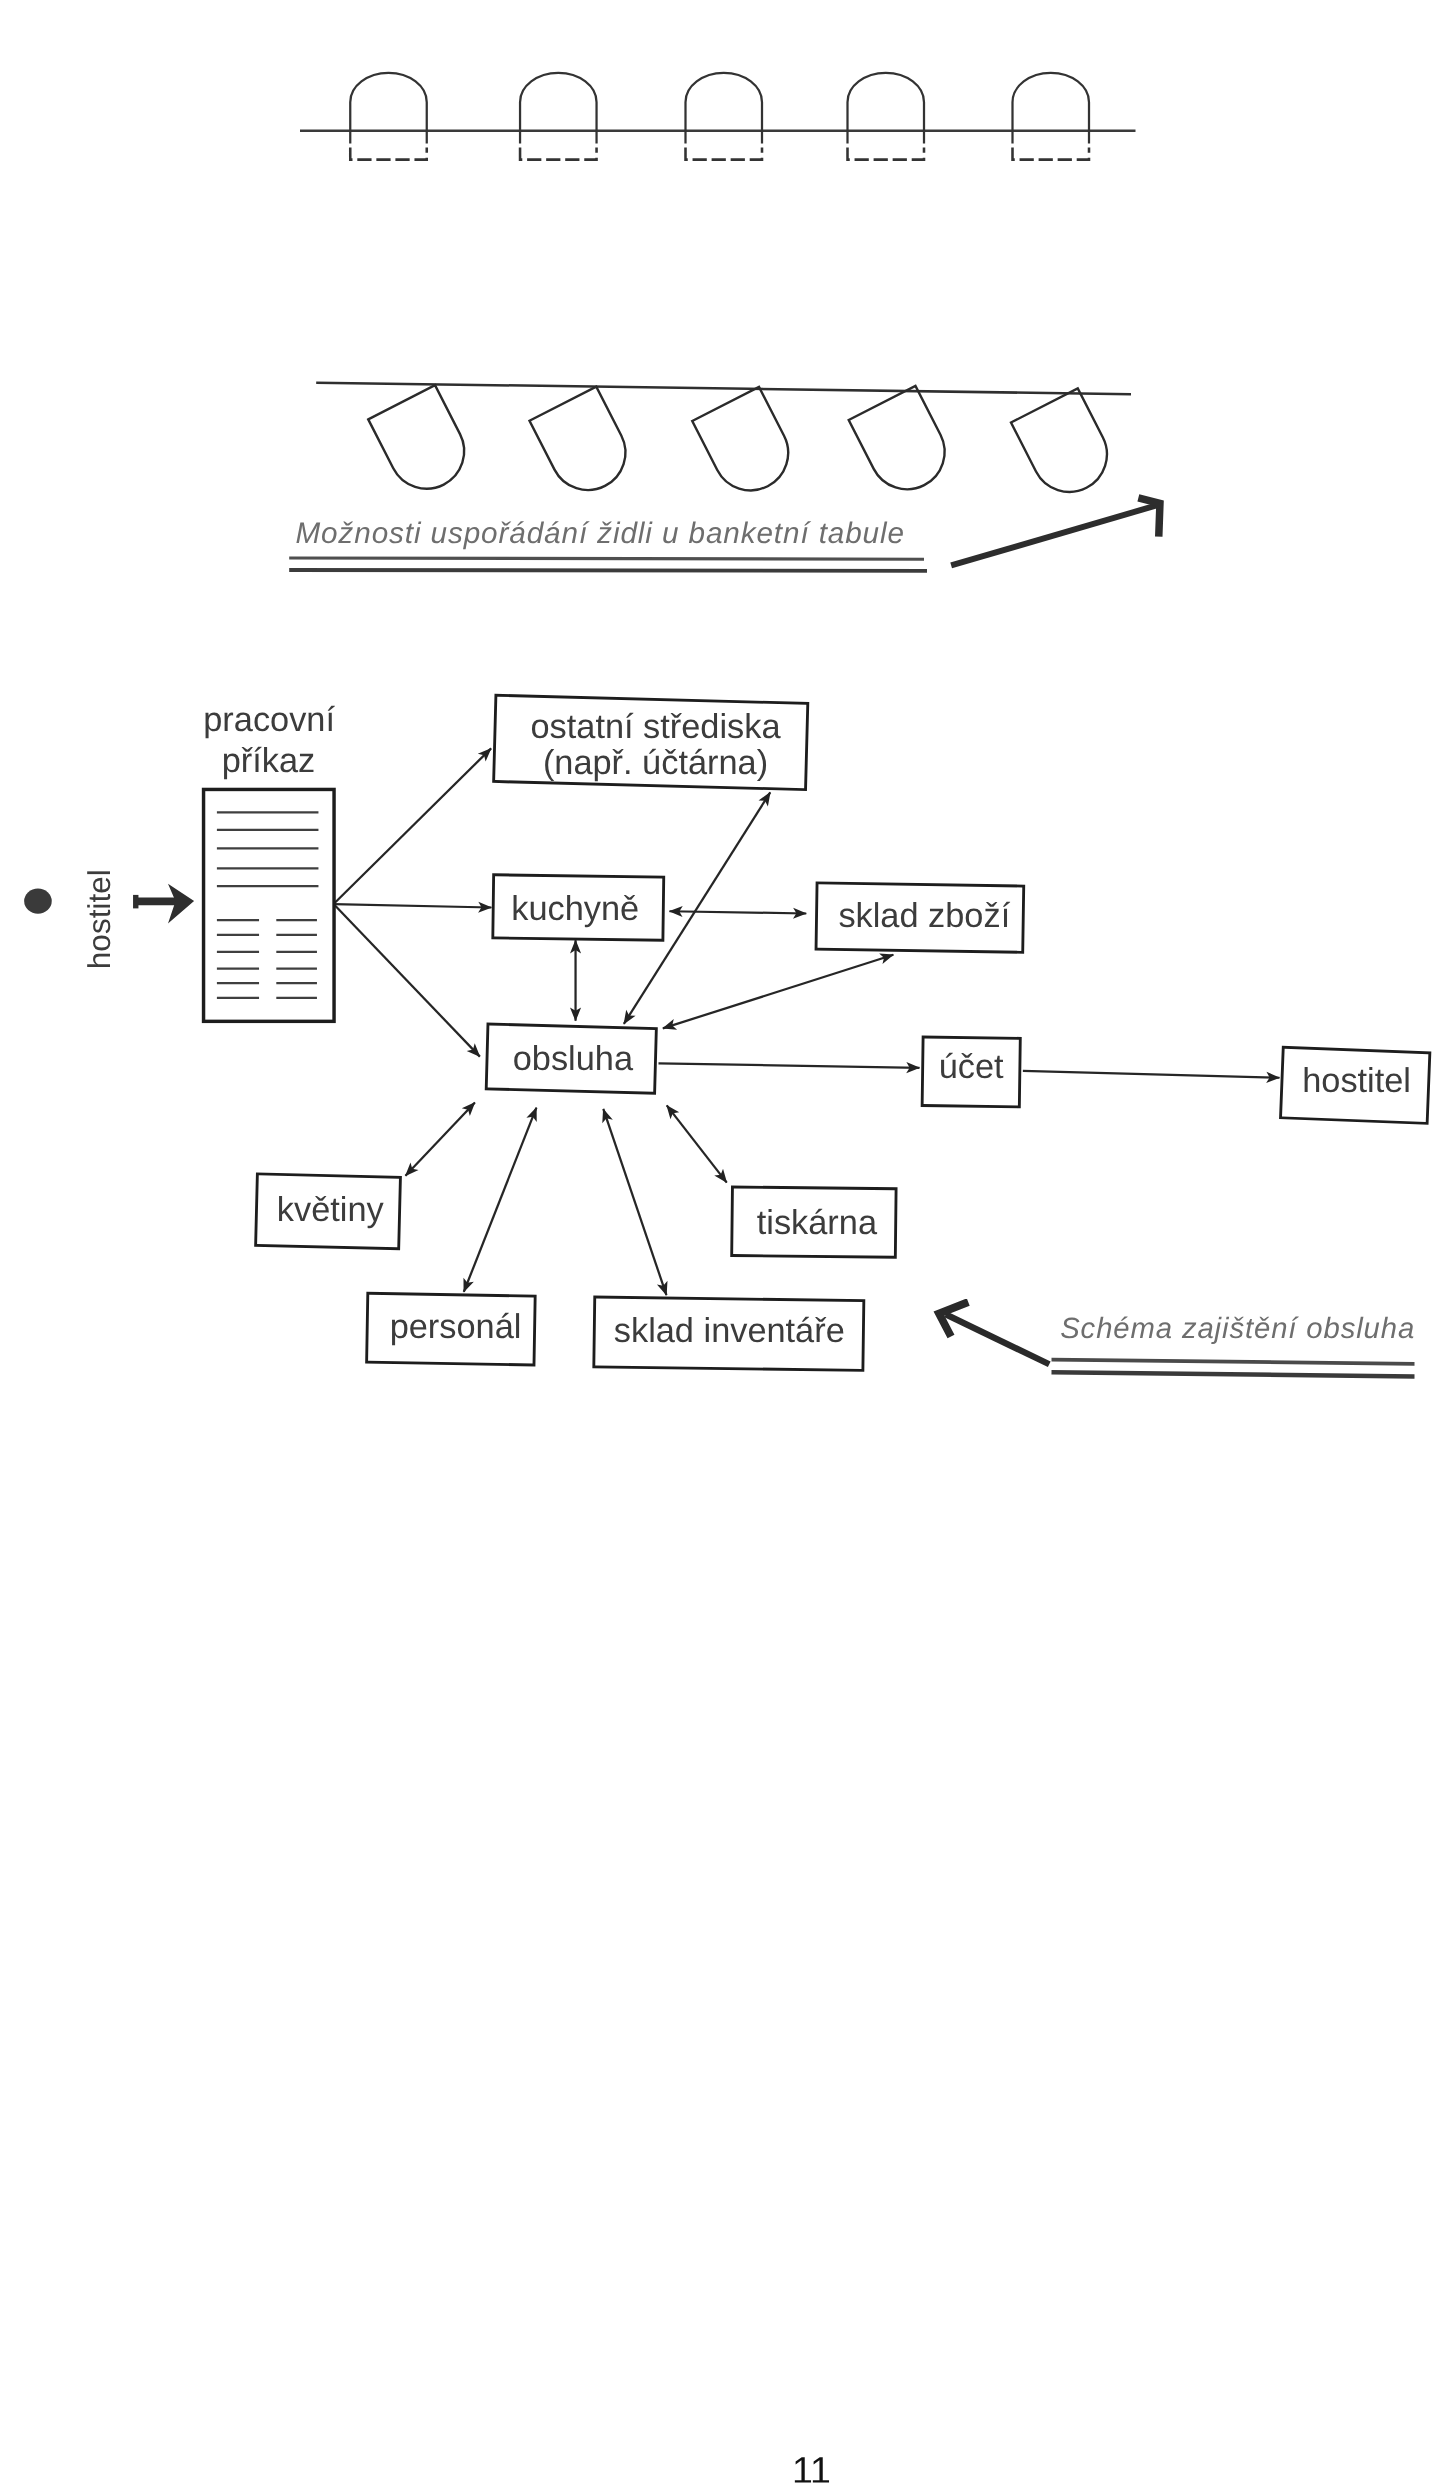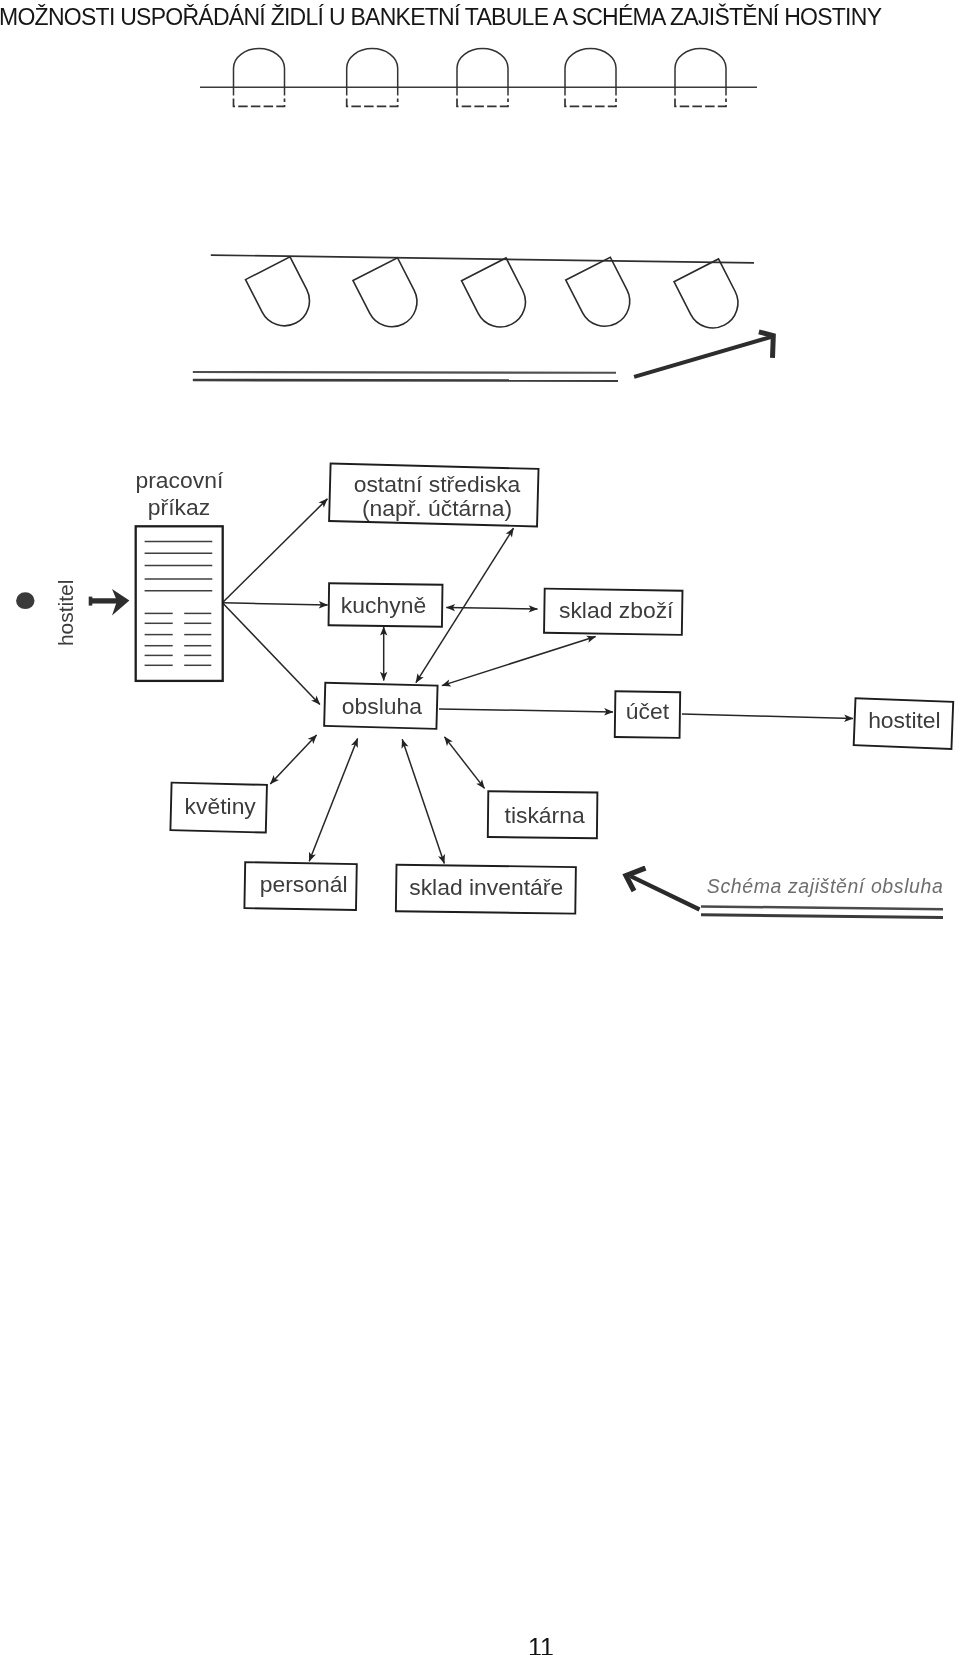--- a/index.html
+++ b/index.html
@@ -10,21 +10,20 @@
        letter-spacing:-0.73px;white-space:nowrap;color:#161616;}
   #page-number{position:absolute;left:528px;top:1633px;font-size:25px;color:#111;}
   .scan{position:absolute;filter:blur(0.35px);}
   .hand-caption{position:absolute;font-style:italic;color:#6e6e6e;
        font-size:19.8px;letter-spacing:0.6px;white-space:nowrap;}
 </style>
 </head>
 <body>
 
 <div class="page">
-  <div id="doc-title">MOŽNOSTI USPOŘÁDÁNÍ ŽIDLÍ U BANKETNÍ TABULE A SCHÉMA ZAJIŠTĚNÍ HOSTINY</div>
   <svg id="fig-chairs-straight" class="scan" style="left:190px;top:40px;" width="580" height="80" viewBox="0 0 580 80">
     <g>
       <line x1="10" y1="47.2" x2="567" y2="47.2" stroke="#3a3a3a" stroke-width="1.6"></line>
     </g>
     <g fill="none" stroke="#333" stroke-width="1.5" stroke-linecap="butt">
       <g>
           <path d="M43.5 55.6 L43.5 28.1 A25.50 19.5 0 0 1 94.5 28.1 L94.5 55.6"></path>
         </g>
       <g>
           <path d="M156.7 55.6 L156.7 28.1 A25.50 19.5 0 0 1 207.7 28.1 L207.7 55.6"></path>
@@ -54,20 +53,21 @@
     </g>
     <g fill="none" stroke="#2b2b2b" stroke-width="1.6">
       <path transform="translate(55.5,34.6) rotate(-27.1)" d="M 0 0 L 50 0 L 50 36.6 A 25 25 0 0 1 0 36.6 Z"></path>
       <path transform="translate(163,35.5) rotate(-27.1)" d="M 0 0 L 50 0 L 50 36.6 A 25 25 0 0 1 0 36.6 Z"></path>
       <path transform="translate(271.5,35.7) rotate(-27.1)" d="M 0 0 L 50 0 L 50 36.6 A 25 25 0 0 1 0 36.6 Z"></path>
       <path transform="translate(375.8,35)  rotate(-27.1)" d="M 0 0 L 50 0 L 50 36.6 A 25 25 0 0 1 0 36.6 Z"></path>
       <path transform="translate(484,36.7) rotate(-27.1)" d="M 0 0 L 50 0 L 50 36.6 A 25 25 0 0 1 0 36.6 Z"></path>
     </g>
   </svg>
 
+  <div id="cap-chairs" class="hand-caption" style="left:197px;top:345.3px;">Možnosti uspořádání židli u banketní tabule</div>
   <svg id="cap-chairs-rule" class="scan" style="left:190px;top:366px;" width="440" height="20" viewBox="0 0 440 20">
     <line x1="2.8" y1="6" x2="426" y2="6.8" stroke="#4f4f4f" stroke-width="2.1"></line>
     <line x1="2.8" y1="14" x2="428" y2="14.6" stroke="#3c3c3c" stroke-width="2.6"></line>
   </svg>
   <svg id="cap-chairs-arrow" class="scan" style="left:625px;top:322px;" width="175" height="70" viewBox="0 0 175 70">
     <path d="M9.1 54.9 L146.6 14.8" stroke="#2d2d2d" stroke-width="4.0" fill="none"></path>
     <path d="M133.9 9.9 L148.3 13.6 L147.5 35.8" stroke="#2d2d2d" stroke-width="5.0" fill="none" stroke-linejoin="miter"></path>
   </svg>
 
   <svg id="fig-schema" class="scan" style="left:0px;top:430px;" width="960" height="530" viewBox="0 0 960 530">

